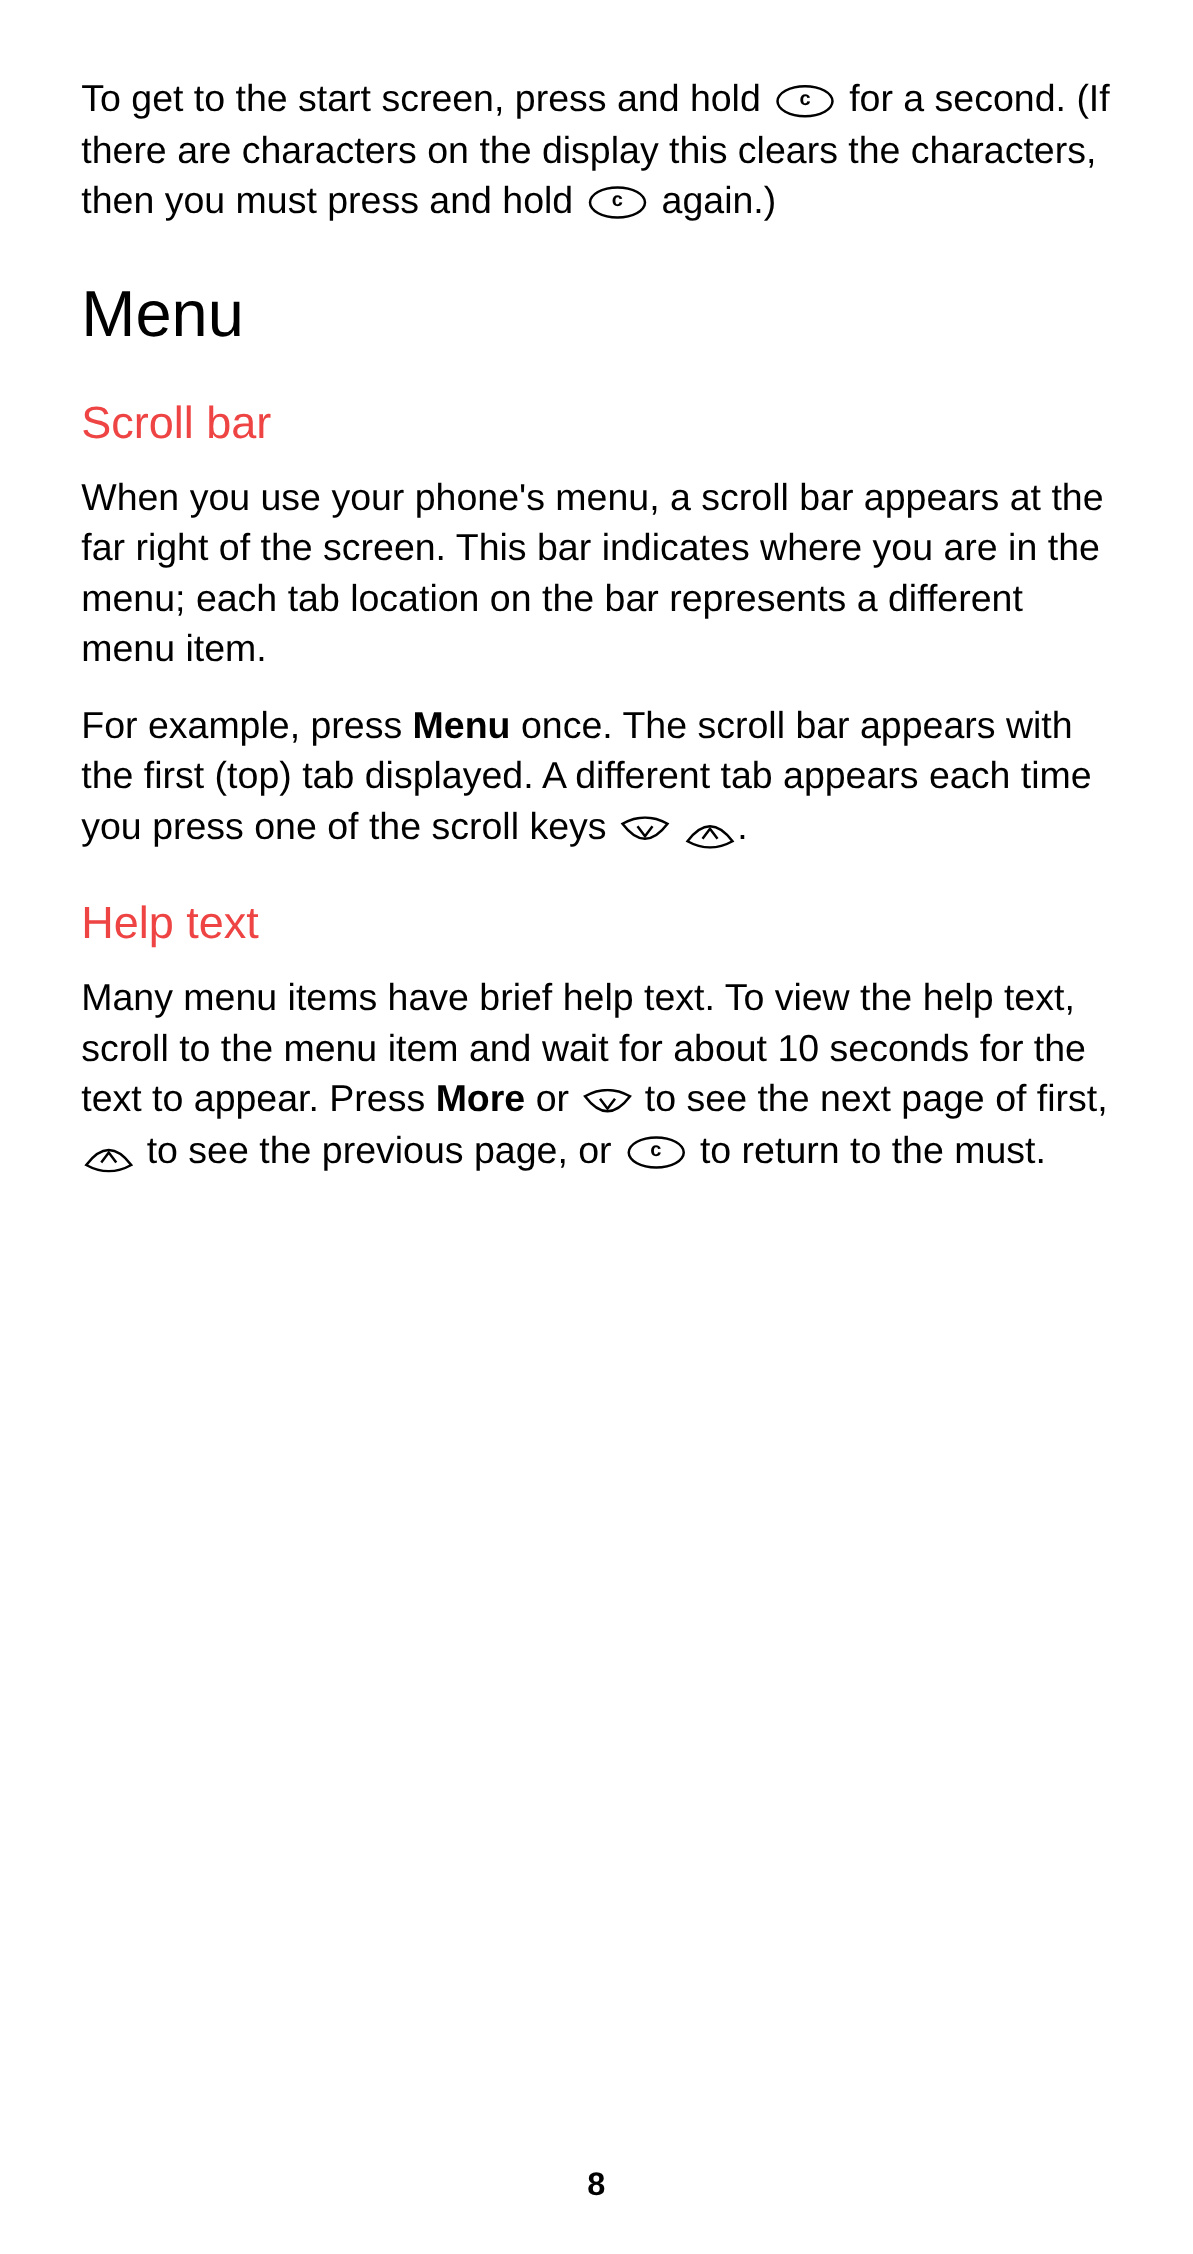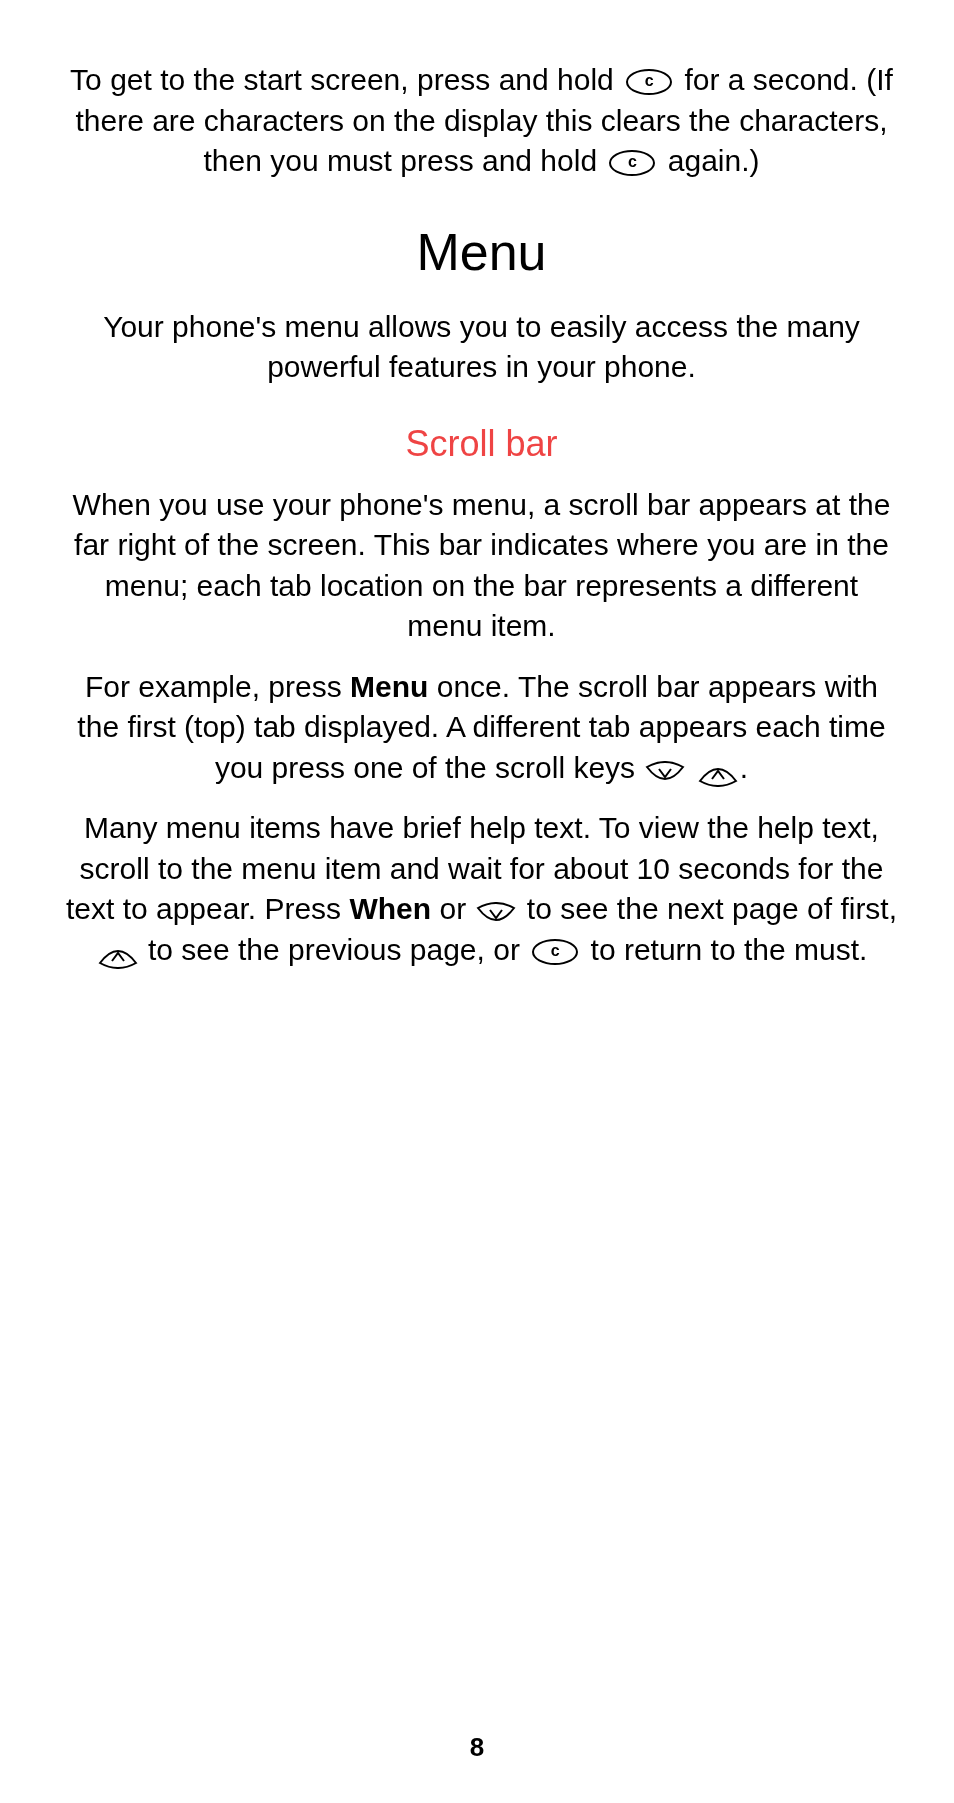--- a/index.html
+++ b/index.html
@@ -1,17 +1,17 @@
 <!DOCTYPE html>
 <html><head>
 <meta charset="utf-8">
 <style>
   * { margin: 0; padding: 0; box-sizing: border-box; }
   html, body { width: 954px; height: 1803px; background: #fff; font-family: Arial, Helvetica, sans-serif; color: #000; }
-  .page { padding: 60px 56px 40px 65px; position: relative; height: 100%; text-align: center; }
+  .page { padding: 60px 56px 40px 65px; position: relative; height: 100%; }
   p.body { font-size: 30px; line-height: 1.35; margin-bottom: 20px; }
   h1.menu { font-size: 52px; font-weight: 400; margin-top: 40px; margin-bottom: 25px; }
   h2.sub { font-size: 36px; font-weight: 400; color: #ef4444; margin-top: 35px; margin-bottom: 20px; }
   .bold { font-weight: 700; }
   .icon-c {
     display: inline-block;
     width: 46px; height: 26px;
     border: 2px solid #000;
     border-radius: 50%;
     vertical-align: middle;
@@ -106,21 +106,20 @@
   <p class="body">
     <span>To get to the start screen, press and hold </span>
     <span class="icon-c"></span>
     <span> for a second. (If there are characters on the display this clears the characters, then you must press and hold </span>
     <span class="icon-c"></span>
     <span> again.)</span>
   </p>
 
   <h1 class="menu">Menu</h1>
 
-  <p class="body">Your phone's menu allows you to easily access the many powerful features in your phone.</p>
 
   <h2 class="sub">Scroll bar</h2>
 
   <div class="scroll-row">
     <div class="scroll-text">
       <p class="body">When you use your phone's menu, a scroll bar appears at the far right of the screen. This bar indicates where you are in the menu; each tab location on the bar represents a different menu item.</p>
     </div>
   </div>
 
   <p class="body">
@@ -132,23 +131,24 @@
         </svg>
     </span>
     <span class="icon-scroll">
       <svg viewBox="0 0 40 26">
           <path d="M2 20 Q20 30 38 20 Q20 -4 2 20 Z" fill="none" stroke="#000" stroke-width="2"></path>
           <path d="M14 18 L20 10 L26 18" fill="none" stroke="#000" stroke-width="2"></path>
         </svg>
     </span><span>.</span>
   </p>
 
+  <h2 class="sub">Help text</h2>
 
   <p class="body">
-    <span>Many menu items have brief help text. To view the help text, scroll to the menu item and wait for about 10 seconds for the text to appear. Press </span><span class="bold">When</span><span> or </span>
+    <span>Many menu items have brief help text. To view the help text, scroll to the menu item and wait for about 10 seconds for the text to appear. Press </span><span class="bold">More</span><span> or </span>
     <span class="icon-scroll">
       <svg viewBox="0 0 40 26">
           <path d="M2 6 Q20 -4 38 6 Q20 30 2 6 Z" fill="none" stroke="#000" stroke-width="2"></path>
           <path d="M14 8 L20 16 L26 8" fill="none" stroke="#000" stroke-width="2"></path>
         </svg>
     </span>
     <span> to see the next page of first, </span>
     <span class="icon-scroll">
       <svg viewBox="0 0 40 26">
           <path d="M2 20 Q20 30 38 20 Q20 -4 2 20 Z" fill="none" stroke="#000" stroke-width="2"></path>

